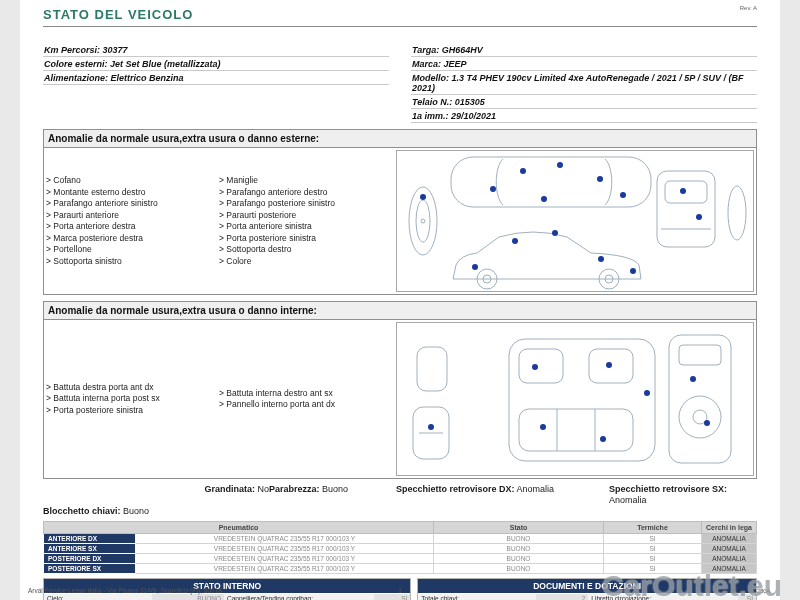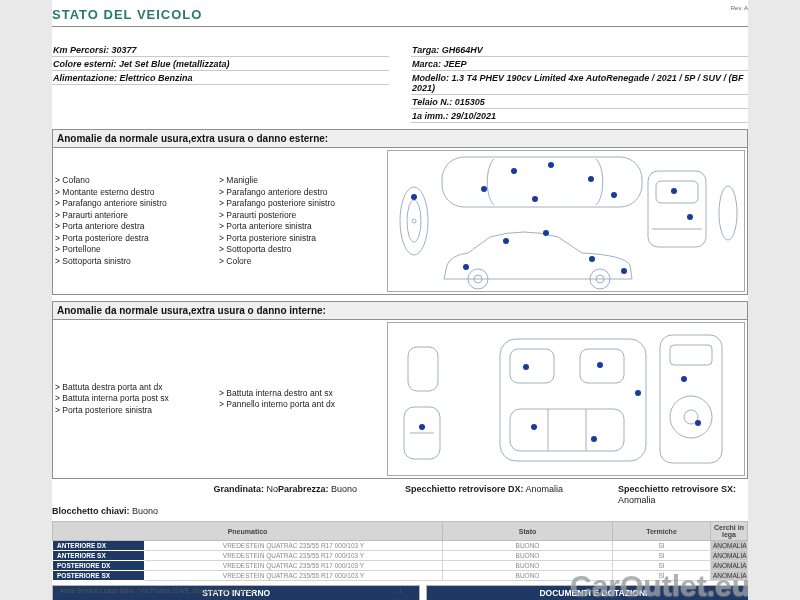--- a/index.html
+++ b/index.html
@@ -1,19 +1,19 @@
 <!DOCTYPE html>
 <html><head>
 <meta charset="utf-8">
 <style>
   * { margin:0; padding:0; box-sizing:border-box; }
   html,body { background:#e9e9e9; }
   .page {
-    width:696px; height:600px; background:#fff; position:relative; overflow:hidden;
-    font-family:"Liberation Sans", sans-serif; color:#1a1a1a; padding:5px 0;
+    width:760px; height:600px; background:#fff; position:relative; overflow:hidden;
+    font-family:"Liberation Sans", sans-serif; color:#1a1a1a; padding:5px 23px;
     margin:0 auto;
   }
   
   .doc-header { position:relative; border-bottom:1px solid #8a8a8a; padding:2px 0 4px 0; }
   .doc-title { color:#2b7a68; font-size:13px; font-weight:bold; letter-spacing:1px; }
   .rev { position:absolute; right:0; top:0; font-size:6px; color:#666; }
   
   .info-cols { display:flex; gap:22px; margin-top:16px;font-style:italic; }
   .info-col { flex:1; }
   .info-row { border-bottom:1px solid #c9c9c9; font-size:9px; font-weight:bold; padding:2px 1px 1px 1px; line-height:10px; color:#111; }
@@ -116,21 +116,21 @@
   <div class="panel">
     <div class="panel-title">Anomalie da normale usura,extra usura o danno esterne:</div>
     <div class="panel-body">
       <div class="anomaly-lists">
         <ul class="anomaly-col">
           <li>Cofano</li>
           <li>Montante esterno destro</li>
           <li>Parafango anteriore sinistro</li>
           <li>Paraurti anteriore</li>
           <li>Porta anteriore destra</li>
-          <li>Porta posteriore destra</li>
+          <li>Marca posteriore destra</li>
           <li>Portellone</li>
           <li>Sottoporta sinistro</li>
         </ul>
         <ul class="anomaly-col">
           <li>Maniglie</li>
           <li>Parafango anteriore destro</li>
           <li>Parafango posteriore sinistro</li>
           <li>Paraurti posteriore</li>
           <li>Porta anteriore sinistra</li>
           <li>Porta posteriore sinistra</li>

